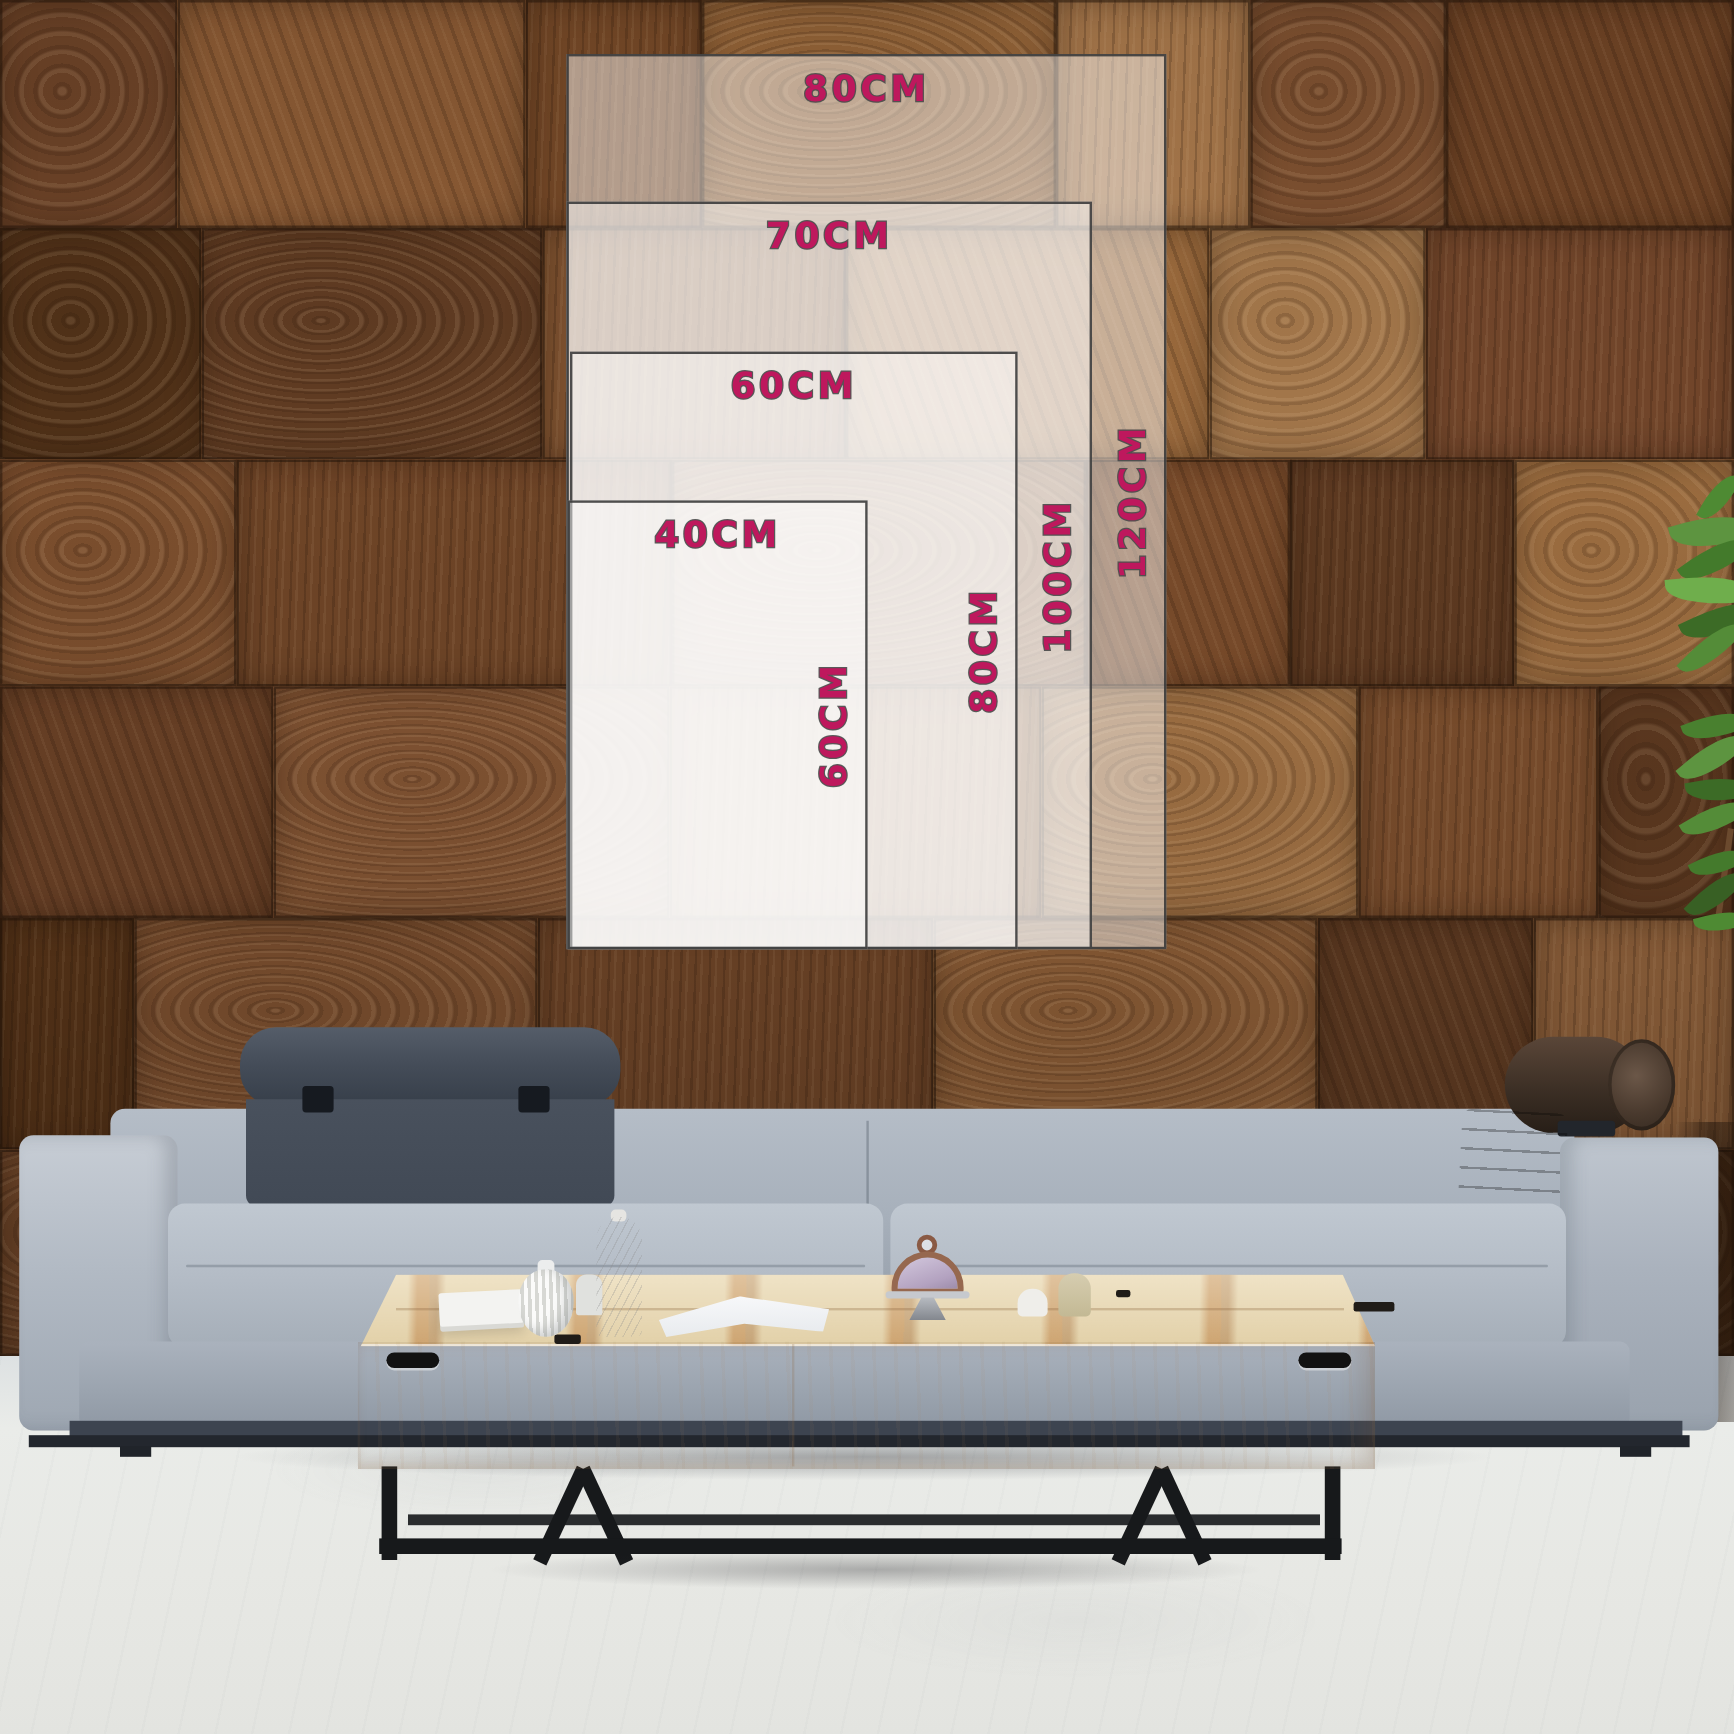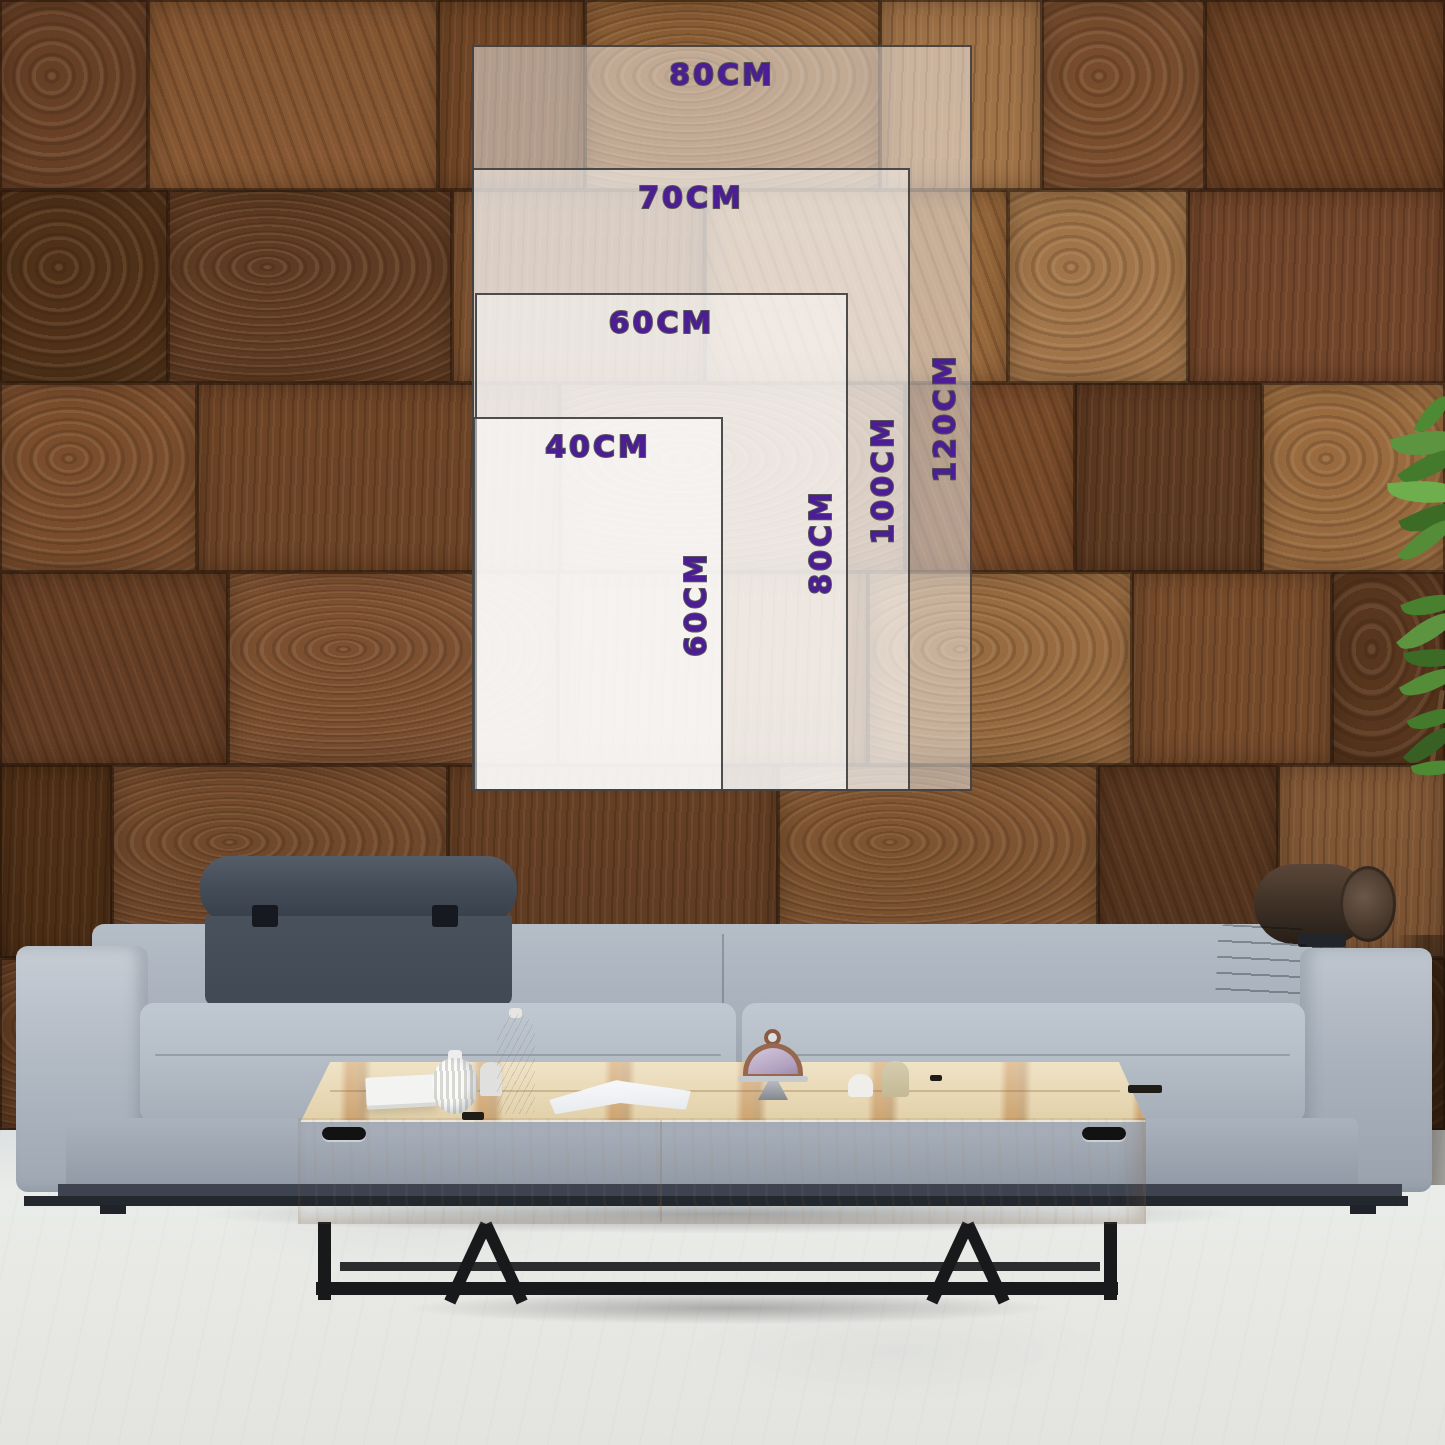--- a/index.html
+++ b/index.html
@@ -23,21 +23,21 @@
     background:linear-gradient(180deg,#dde1e2 0px,#eaece9 60px,#e7e8e4 180px,#e3e4e0 315px);}
   #floor-tex{position:absolute;left:0;top:1130px;width:1445px;height:315px;opacity:.7;
     background:
       radial-gradient(260px 60px at 28% 30%,rgba(150,155,160,.14),transparent 70%),
       radial-gradient(300px 70px at 62% 70%,rgba(150,155,160,.12),transparent 70%),
       repeating-linear-gradient(102deg,rgba(140,145,150,.06) 0 2px,transparent 2px 30px);}
   .shadow{position:absolute;border-radius:50%;}
   
   .panel{position:absolute;background:rgba(255,255,255,.47);border:2px solid rgba(55,55,55,.88);
     box-sizing:border-box;display:flex;justify-content:center;align-items:flex-start;}
-  .dim{color:#4c1d95;font-weight:bold;font-size:30px;letter-spacing:3px;white-space:nowrap;
+  .dim{color:#be185d;font-weight:bold;font-size:30px;letter-spacing:3px;white-space:nowrap;
     -webkit-text-stroke:2px rgba(74,74,74,.9);paint-order:stroke fill;
     text-shadow:0 0 1px rgba(74,74,74,.8);}
   .dim.w{margin-top:10px;}
   .dim.h{position:absolute;right:8px;top:50%;transform:translateY(-50%) rotate(180deg);
     writing-mode:vertical-rl;margin:0;}
   
   .soft{position:absolute;}
   #sofa-backrest{left:92px;top:924px;width:1220px;height:150px;border-radius:12px 12px 0 0;
     background:linear-gradient(180deg,#b5bdc7 0%,#a8b1bc 55%,#9aa3ae 100%);}
   .fabric{background-image:repeating-linear-gradient(0deg,rgba(255,255,255,.04) 0 1px,transparent 1px 3px),

